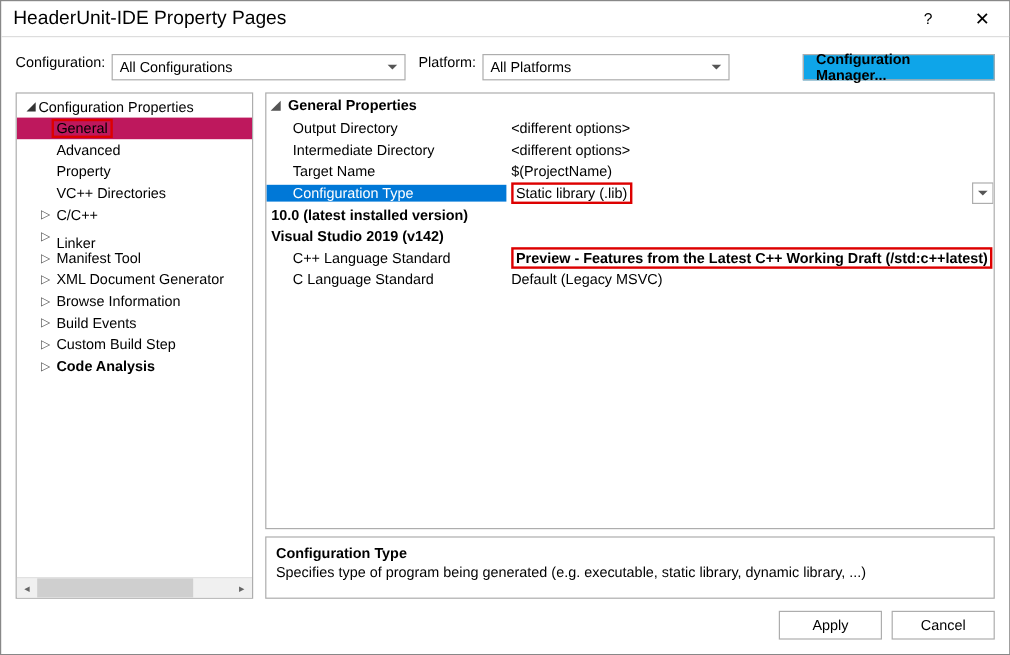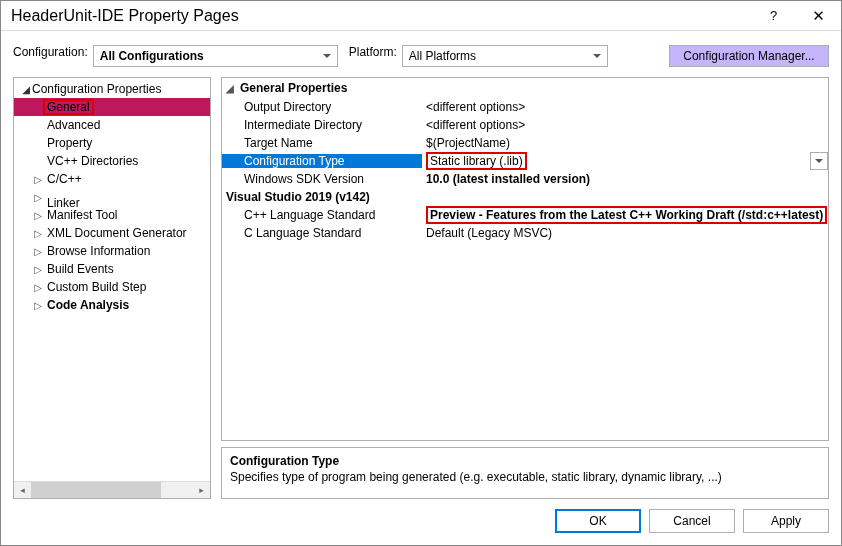--- a/index.html
+++ b/index.html
@@ -40,37 +40,38 @@
   .config-label { font-size: 12px; margin-right: 2px; }
   .dropdown {
     border: 1px solid #adadad;
     background: #fff;
     height: 22px;
     display: flex;
     align-items: center;
     padding: 0 6px;
     position: relative;
   }
-  .dropdown-config { width: 245px; font-weight: bold; }
+  .dropdown-config { width: 245px; }
   .dropdown-platform { width: 206px; }
   .dropdown-arrow {
     position: absolute; right: 6px;
     width: 0; height: 0;
     border-left: 4px solid transparent;
     border-right: 4px solid transparent;
     border-top: 4px solid #555;
   }
   .btn {
     border: 1px solid #adadad;
-    background: #c4b5fd;
+    background: #0ea5e9;
     height: 22px;
     display: flex;
     align-items: center;
     justify-content: center;
     padding: 0 10px;
+    font-weight: bold;
   }
   .config-mgr-btn { width: 160px; }
   .body {
     flex: 1;
     display: flex;
     padding: 0 12px 0 12px;
     gap: 10px;
     min-height: 0;
   }
   .tree-pane {
@@ -288,21 +289,20 @@
               <div class="grid-label">Target Name</div>
               <div class="grid-value">$(ProjectName)</div>
             </div>
             <div class="grid-row selected">
               <div class="grid-label">Configuration Type</div>
               <div class="grid-value"><span class="valbox-red">Static library (.lib)</span><div class="dd-btn">
                   <span class="dropdown-arrow" style="position: static;"></span>
                 </div></div>
             </div>
             <div class="grid-row">
-              <div class="grid-label">Windows SDK Version</div>
               <div class="grid-value bold">10.0 (latest installed version)</div>
             </div>
             <div class="grid-row">
               <div class="grid-value bold">Visual Studio 2019 (v142)</div>
             </div>
             <div class="grid-row">
               <div class="grid-label">C++ Language Standard</div>
               <div class="grid-value bold"><span class="valbox-red bold">Preview - Features from the Latest C++ Working Draft (/std:c++latest)</span></div>
             </div>
             <div class="grid-row">
@@ -312,24 +312,21 @@
           </div>
       </div>
       <div class="desc-box">
         <div class="desc-title">Configuration Type</div>
         <div>Specifies type of program being generated (e.g. executable, static library, dynamic library, ...)</div>
       </div>
     </div>
   </div>
 
   <div class="bottom-bar">
-    <div class="bottom-btn default">
-        <span>OK</span>
+    <div class="bottom-btn">
+        <span>Apply</span>
       </div>
     <div class="bottom-btn">
         <span>Cancel</span>
       </div>
-    <div class="bottom-btn">
-        <span>Apply</span>
-      </div>
   </div>
 
 </div>
 
 </body></html>

